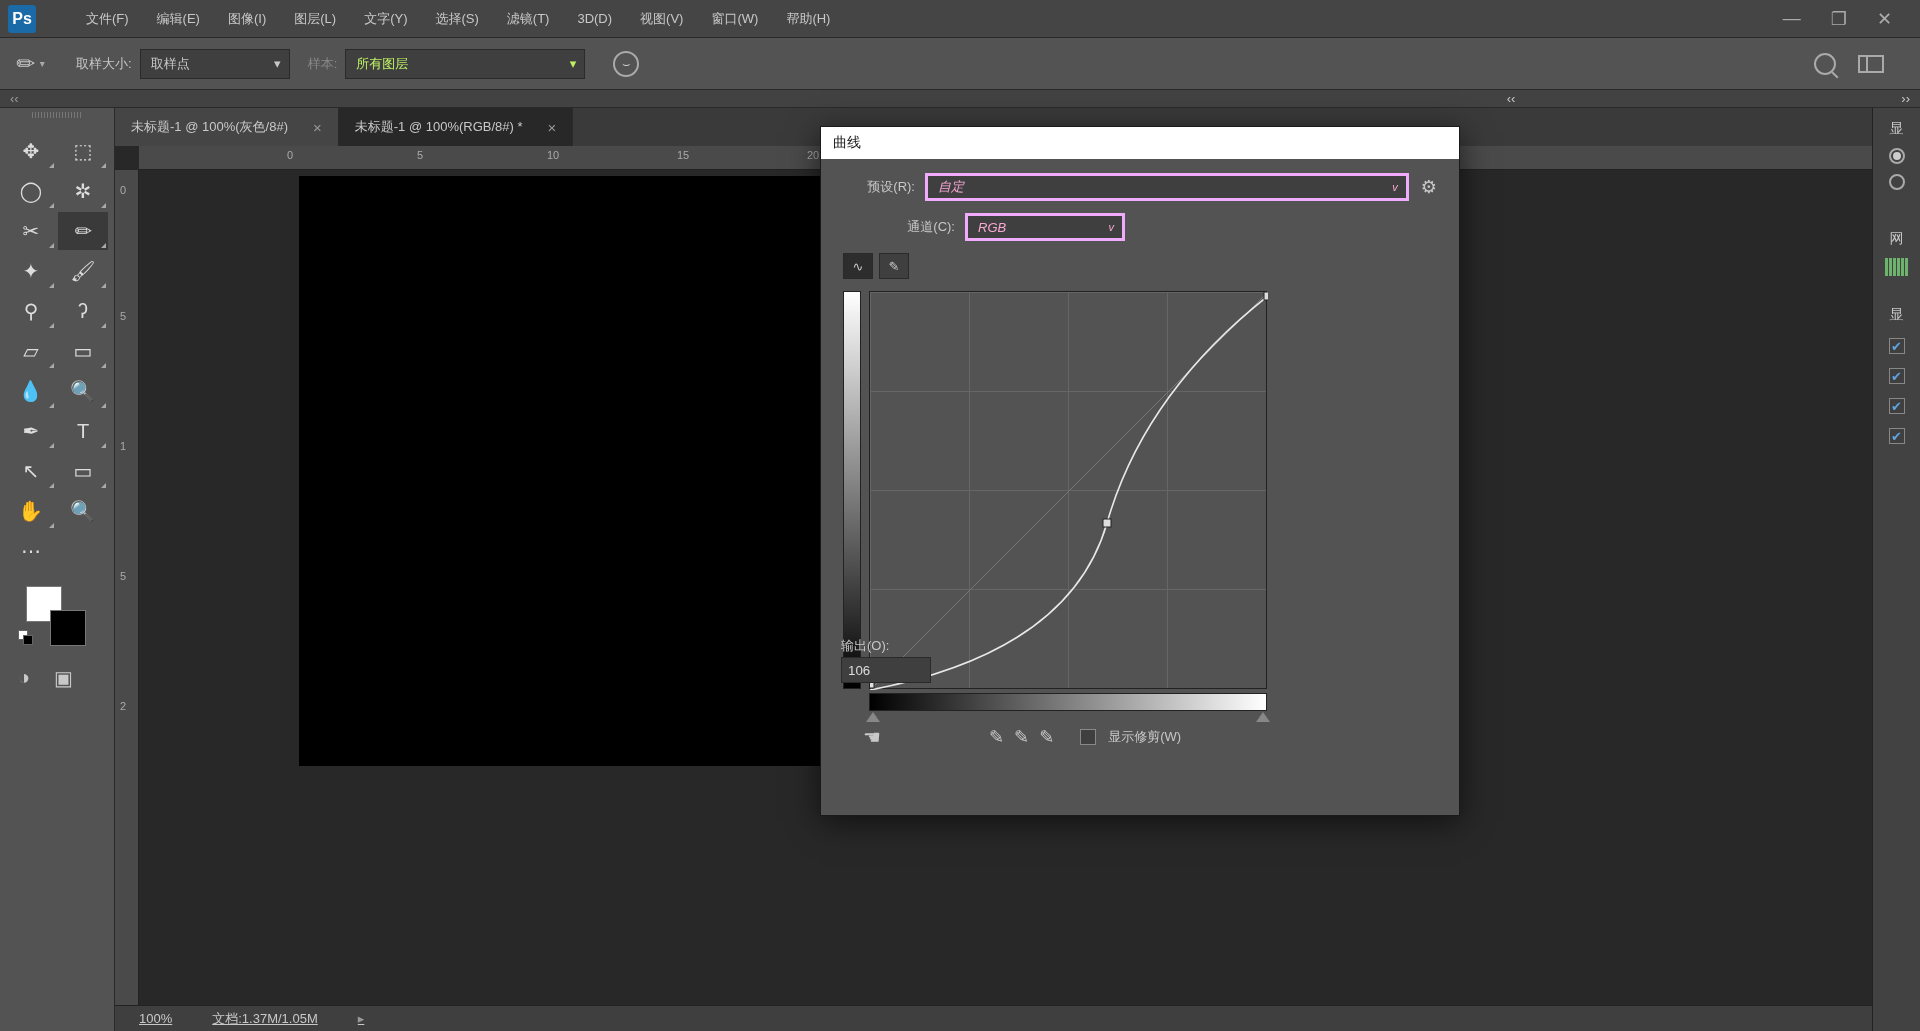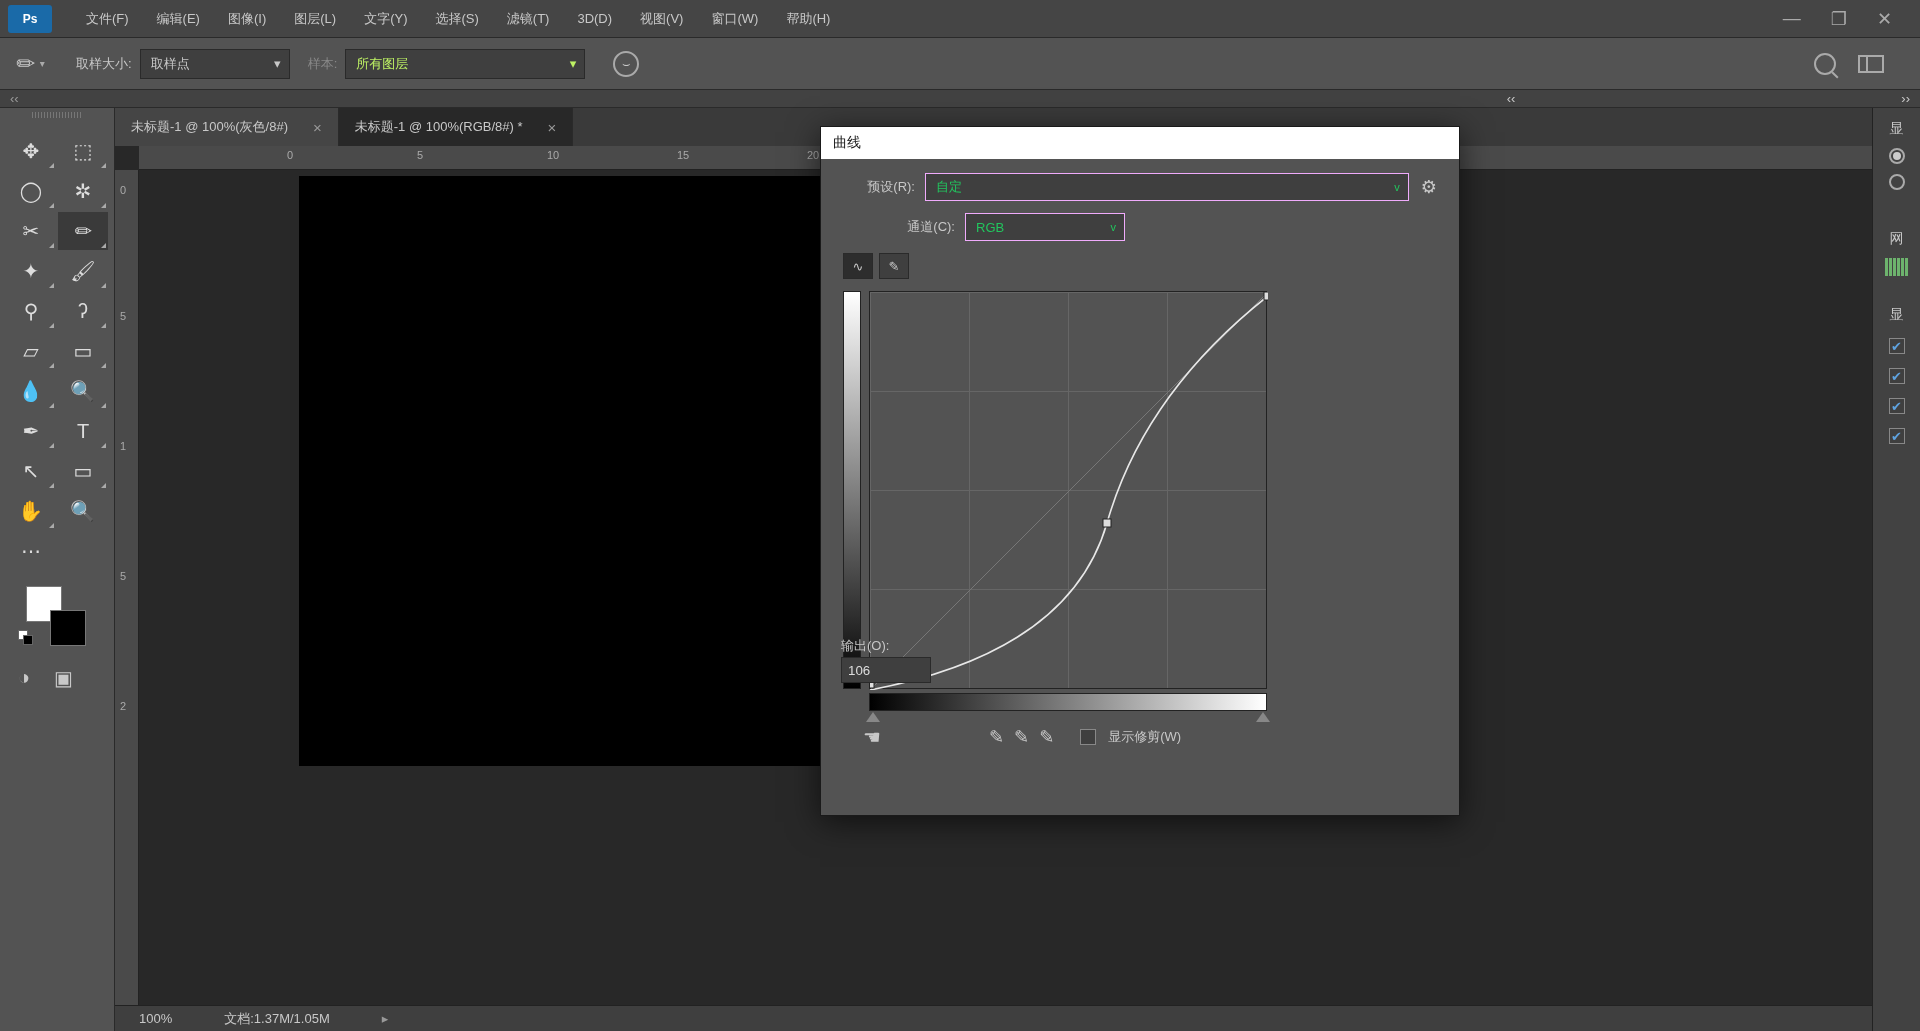--- a/index.html
+++ b/index.html
@@ -1,20 +1,20 @@
 <!DOCTYPE html>
 <html><head>
 <meta charset="utf-8">
 <style>
 * { margin: 0; padding: 0; box-sizing: border-box; user-select: none; }
 body { background: #323232; font-family: "Microsoft YaHei", Arial, sans-serif; font-size: 13px; color: #c8c8c8; overflow: hidden; width: 1920px; height: 1031px; }
 
 
 .menubar { height: 38px; background: #454545; display: flex; align-items: center; padding: 0 8px; border-bottom: 1px solid #2a2a2a; }
-.menubar .ps-logo { width: 44px; height: 28px; background: #1a6aa8; color: #fff; font-weight: bold; font-size: 12px; display: flex; align-items: center; justify-content: center; border-radius: 3px; margin-right: 20px; }
+.menubar .ps-logo { width: 28px; height: 28px; background: #1a6aa8; color: #fff; font-weight: bold; font-size: 16px; display: flex; align-items: center; justify-content: center; border-radius: 3px; margin-right: 36px; }
 .menubar .menu-item { padding: 6px 14px; cursor: default; }
 .window-controls { margin-left: auto; display: flex; gap: 30px; padding-right: 20px; }
 .window-controls span { font-size: 18px; color: #aaa; }
 
 
 .optionsbar { height: 52px; background: #535353; display: flex; align-items: center; padding: 0 10px; border-bottom: 1px solid #2a2a2a; }
 .tool-preset { width: 42px; height: 30px; display: flex; align-items: center; justify-content: center; margin-right: 6px; }
 .eyedrop-icon { font-size: 22px; transform: rotate(-45deg); }
 .dropdown-caret { font-size: 10px; margin-left: 4px; color: #aaa; }
 .opt-label { margin: 0 8px 0 18px; }
@@ -59,30 +59,30 @@
 .tab .close-x { color: #999; font-size: 15px; }
 .ruler-h { height: 24px; background: #4a4a4a; border-bottom: 1px solid #222; position: relative; font-size: 11px; color: #aaa; overflow: hidden; margin-left: 24px; margin-right: 0; }
 .ruler-h span { position: absolute; top: 3px; }
 .canvas-row { flex: 1; display: flex; position: relative; }
 .ruler-v { width: 24px; background: #4a4a4a; border-right: 1px solid #222; position: relative; font-size: 11px; color: #aaa; }
 .ruler-v span { position: absolute; left: 5px; }
 .canvas-wrap { flex: 1; background: #282828; position: relative; overflow: hidden; }
 .canvas { position: absolute; left: 160px; top: 6px; width: 680px; height: 590px; background: #000; }
 .flame-text { position: absolute; left: 148px; top: 100px; font-size: 100px; font-weight: bold; font-family: "KaiTi","STKaiti",serif; font-style: italic; color: #fff7c0; text-shadow: 0 0 4px #ffea6b, 0 -4px 8px #ffb200, 0 -10px 16px #ff6600, 0 -18px 28px #cc1a00, 0 2px 6px #ff6600; letter-spacing: 4px; }
 .flame-text-small { position: absolute; right: 0px; bottom: 6px; font-size: 44px; font-weight: bold; font-family: "KaiTi","STKaiti",serif; font-style: italic; color: #fff7c0; text-shadow: 0 0 3px #ffea6b, 0 -3px 6px #ffb200, 0 -7px 12px #ff6600, 0 -12px 20px #cc1a00; letter-spacing: 2px; }
-.statusbar { height: 26px; background: #3f3f3f; border-top: 1px solid #222; display: flex; align-items: center; gap: 52px; padding: 0 24px; font-size: 13px; }
+.statusbar { height: 26px; background: #3f3f3f; border-top: 1px solid #222; display: flex; align-items: center; gap: 40px; padding: 0 24px; font-size: 13px; text-decoration: underline; }
 .statusbar .arrow { color: #999; }
 
 
 .dialog { position: absolute; left: 820px; top: 126px; width: 640px; height: 690px; background: #535353; border: 1px solid #1a1a1a; box-shadow: 0 6px 30px rgba(0,0,0,.6); z-index: 50; }
 .dialog-title { height: 32px; background: #fff; color: #222; display: flex; align-items: center; padding: 0 12px; font-size: 14px; }
 .dialog-body { padding: 14px 22px 14px 22px; }
 .drow { display: flex; align-items: center; margin-bottom: 12px; }
 .drow .lbl { min-width: 72px; text-align: right; margin-right: 10px; }
-.dselect { background: #3f3f3f; border: 1px solid #f0abfc; height: 28px; padding: 0 26px 0 10px; display: flex; align-items: center; position: relative; color: #22c55e; }
+.dselect { background: #3f3f3f; border: 3px solid #f0abfc; height: 28px; padding: 0 26px 0 10px; display: flex; align-items: center; position: relative; color: #f9a8d4; font-style: italic; }
 .dselect .caret { position: absolute; right: 8px; font-size: 11px; }
 .gear { margin-left: 12px; font-size: 18px; }
 .toggle-btns { display: flex; gap: 6px; margin-right: 10px; }
 .tg { width: 30px; height: 26px; background: #3f3f3f; border: 1px solid #2a2a2a; display: flex; align-items: center; justify-content: center; }
 .tg.active { background: #2d2d2d; }
 
 .curve-area { display: flex; gap: 8px; margin-top: 6px; }
 .gradient-v { width: 18px; height: 398px; background: linear-gradient(to bottom, #fff, #000); border: 1px solid #222; }
 .curve-graph { width: 398px; height: 398px; border: 1px solid #222; position: relative; background: #535353; background-image: linear-gradient(#666 1px, transparent 1px), linear-gradient(90deg, #666 1px, transparent 1px); background-size: 99px 99px; }
 .curve-graph svg { position: absolute; top: 0; left: 0; }

